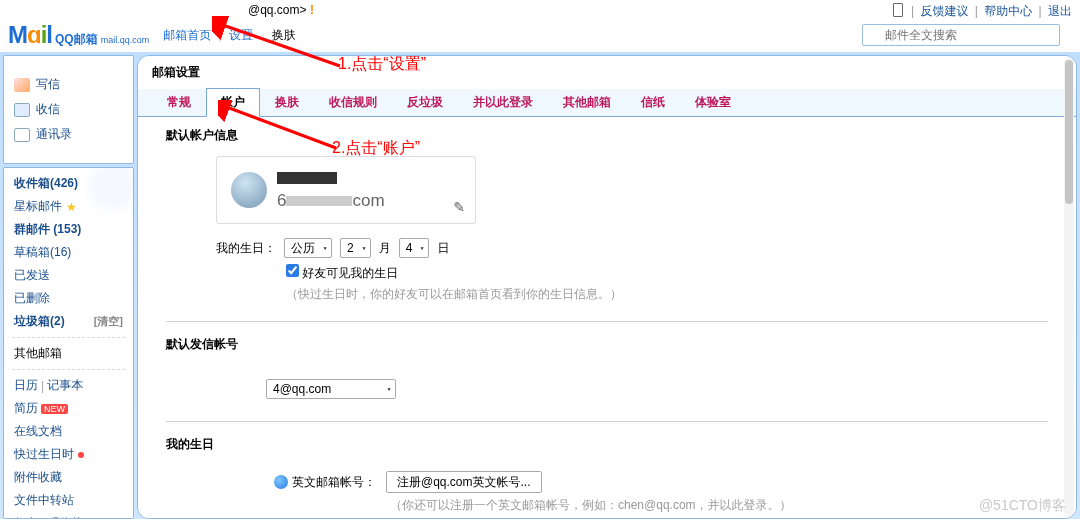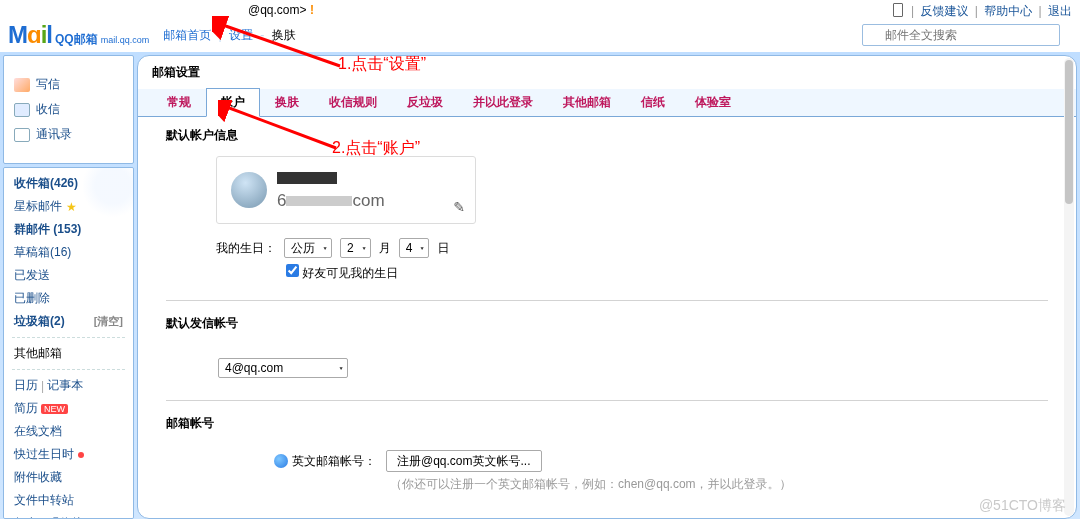--- a/index.html
+++ b/index.html
@@ -217,33 +217,34 @@
       </div>
       <div class="row">
         <label>我的生日：</label>
         <span class="sel">公历</span>
         <span class="sel">2</span>
         <span>月</span>
         <span class="sel">4</span>
         <span>日</span>
       </div>
       <div class="chk-row"><label><input type="checkbox" checked="" style=""> <span>好友可见我的生日</span></label></div>
+      <div class="hint">（快过生日时，你的好友可以在邮箱首页看到你的生日信息。）</div>
     </div>
     <hr class="hr">
 
     <div class="section">
       <div class="section-title">默认发信帐号</div>
-      <div class="row" style="margin-left:52px;">
+      <div class="row" style="margin-left:100px;">
         <span class="sel" style="min-width:130px;">4@qq.com</span>
       </div>
     </div>
     <hr class="hr">
 
     <div class="section">
-      <div class="section-title">邮箱帐号</div>
+      <div class="section-title">我的生日</div>
       <div class="row2">
         <span class="lbl">
             <span class="globe"></span>
             <span>英文邮箱帐号：</span>
           </span>
         <button class="btn">注册@qq.com英文帐号...</button>
       </div>
       <div class="hint2">（你还可以注册一个英文邮箱帐号，例如：chen@qq.com，并以此登录。）</div>
 
     </div>

